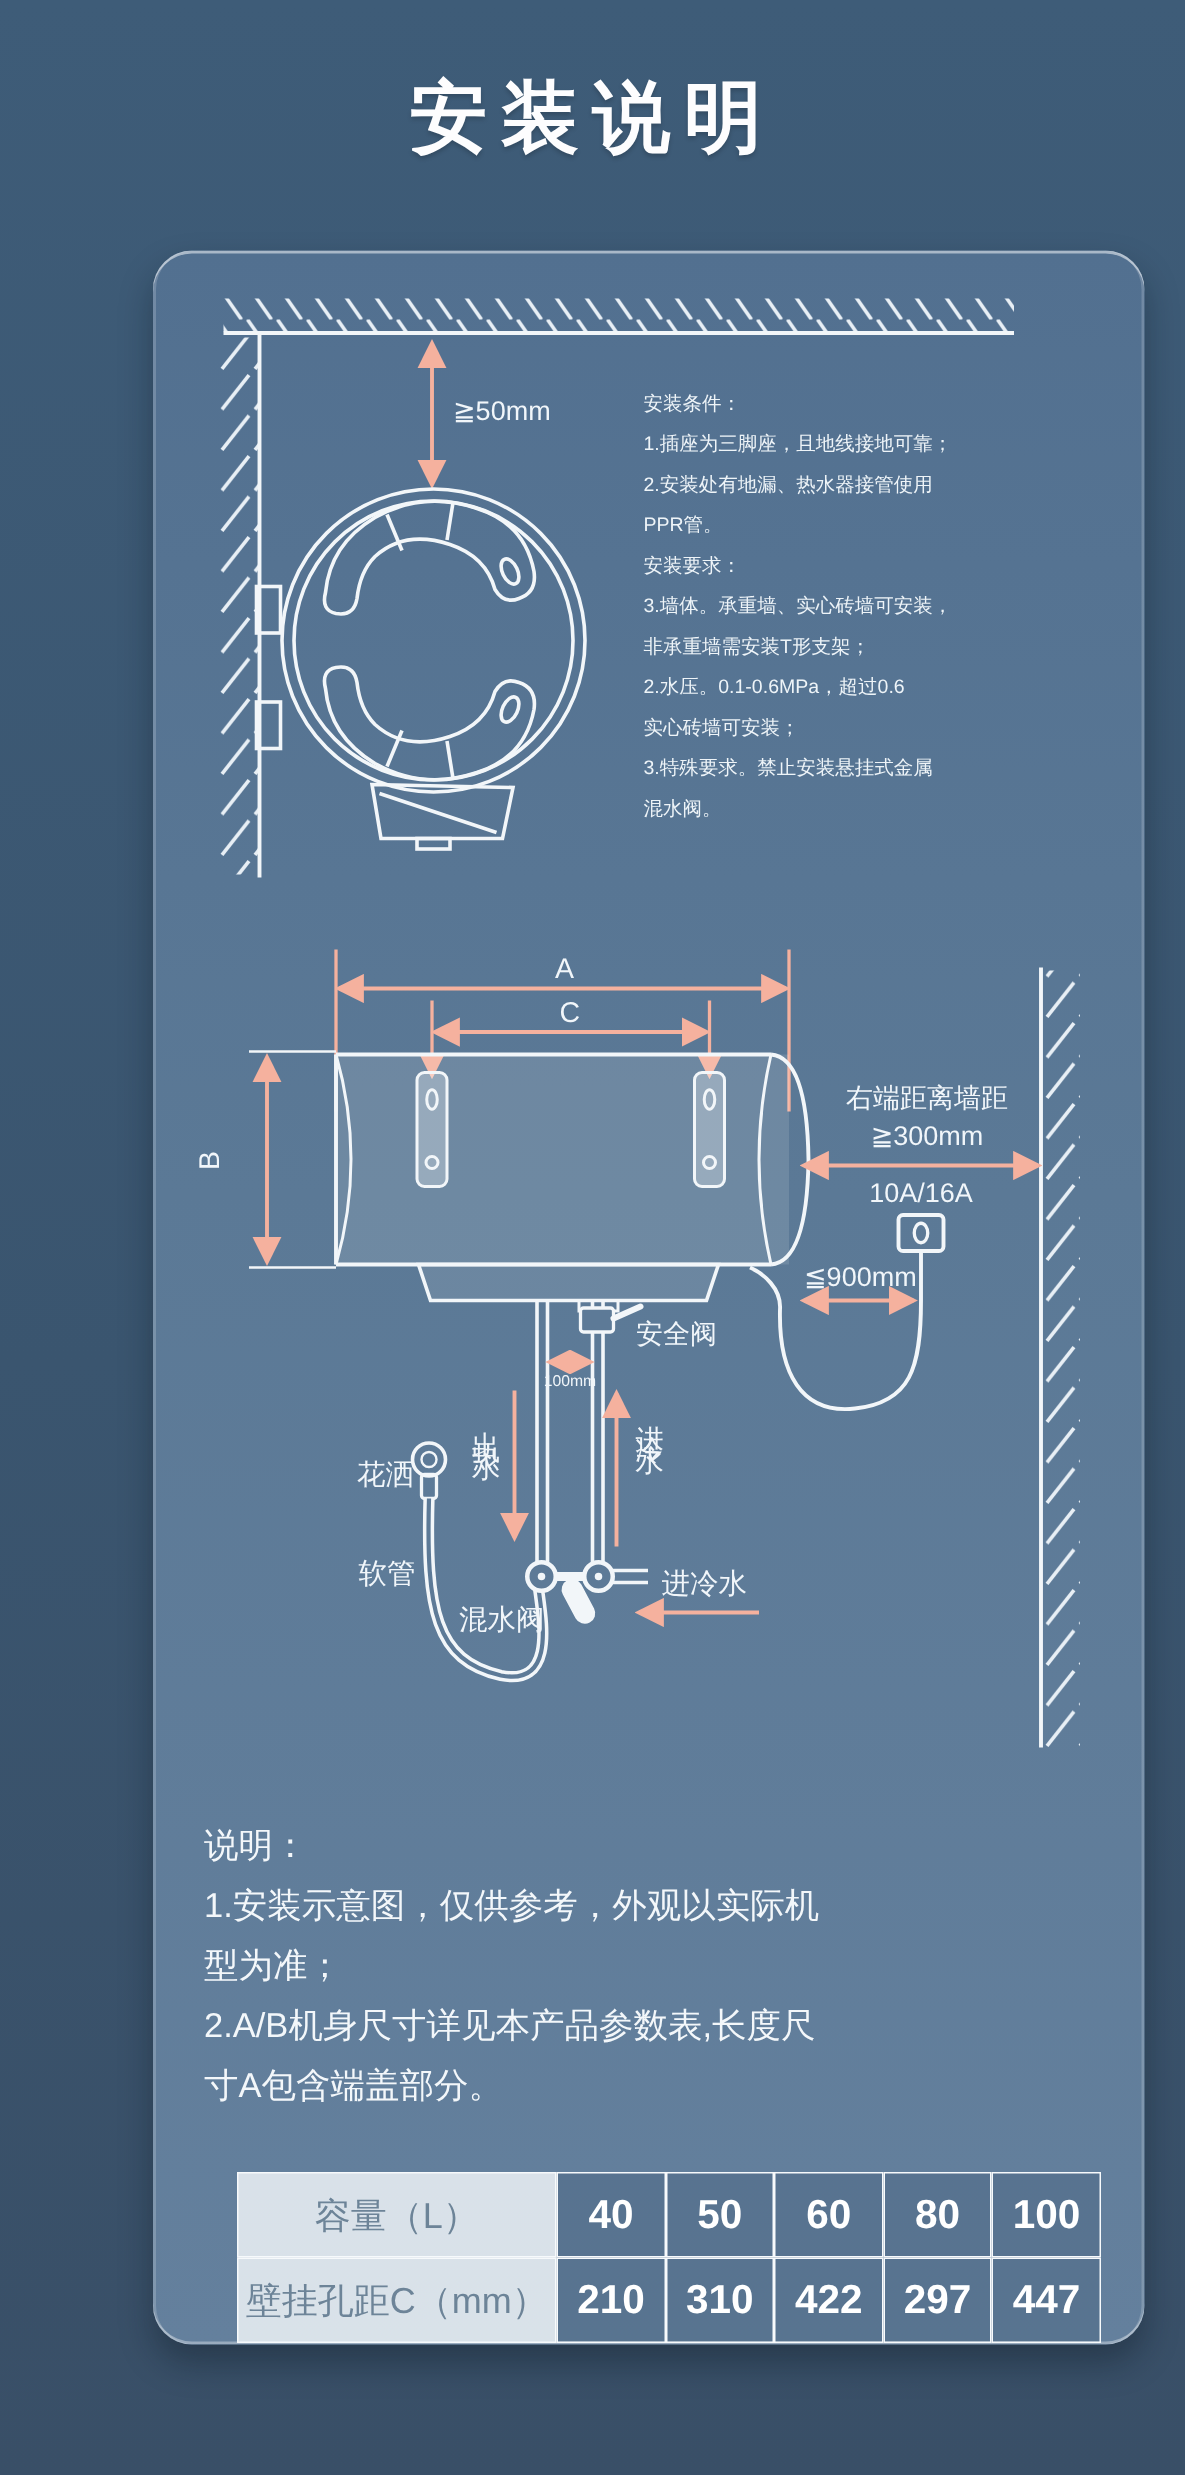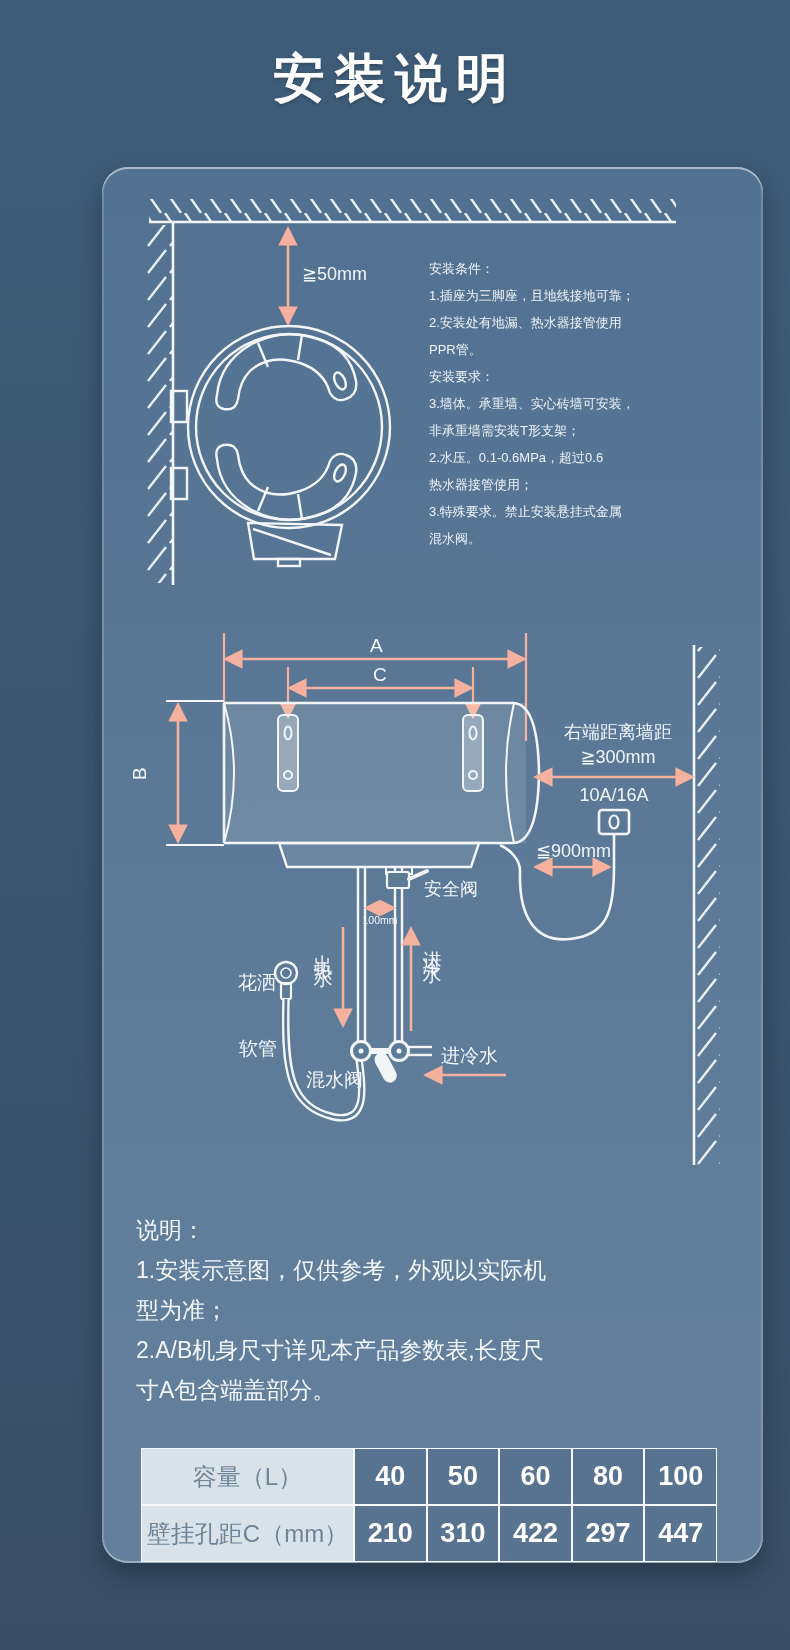--- a/index.html
+++ b/index.html
@@ -32,21 +32,21 @@
   }
   .v-label{
     position:absolute;writing-mode:vertical-rl;text-orientation:upright;
     color:#f1f6fa;font-size:19px;letter-spacing:7px;line-height:22px;
   }
   .notes{
     position:absolute;left:34px;top:1043px;width:600px;
     color:#f3f7fa;font-size:23px;line-height:40px;white-space:nowrap;
   }
   .spec-table{
-    position:absolute;left:39px;top:1281px;width:576px;
+    position:absolute;left:56px;top:1281px;width:576px;
     display:grid;grid-template-columns:213px repeat(5,72.6px);
     grid-auto-rows:57px;
   }
   .spec-table .cell{
     border:1.5px solid #f7fafc;display:flex;align-items:center;justify-content:center;
   }
   .spec-table .label-cell{
     background:rgba(233,239,244,.88);color:#6d8498;
     font-size:24px;letter-spacing:0px;
   }
@@ -233,21 +233,21 @@
 
     <div class="cond-text">
       <div>安装条件：</div>
       <div>1.插座为三脚座，且地线接地可靠；</div>
       <div>2.安装处有地漏、热水器接管使用</div>
       <div>PPR管。</div>
       <div>安装要求：</div>
       <div>3.墙体。承重墙、实心砖墙可安装，</div>
       <div>非承重墙需安装T形支架；</div>
       <div>2.水压。0.1-0.6MPa，超过0.6</div>
-      <div>热水器接管使用；</div>
+      <div>实心砖墙可安装；</div>
       <div>3.特殊要求。禁止安装悬挂式金属</div>
       <div>混水阀。</div>
     </div>
 
     <div class="v-label" style="left:210px;top:772px;">出热水</div>
     <div class="v-label" style="left:319px;top:768px;">进冷水</div>
 
     <div class="notes">
       <div>说明：</div>
       <div>1.安装示意图，仅供参考，外观以实际机</div>

